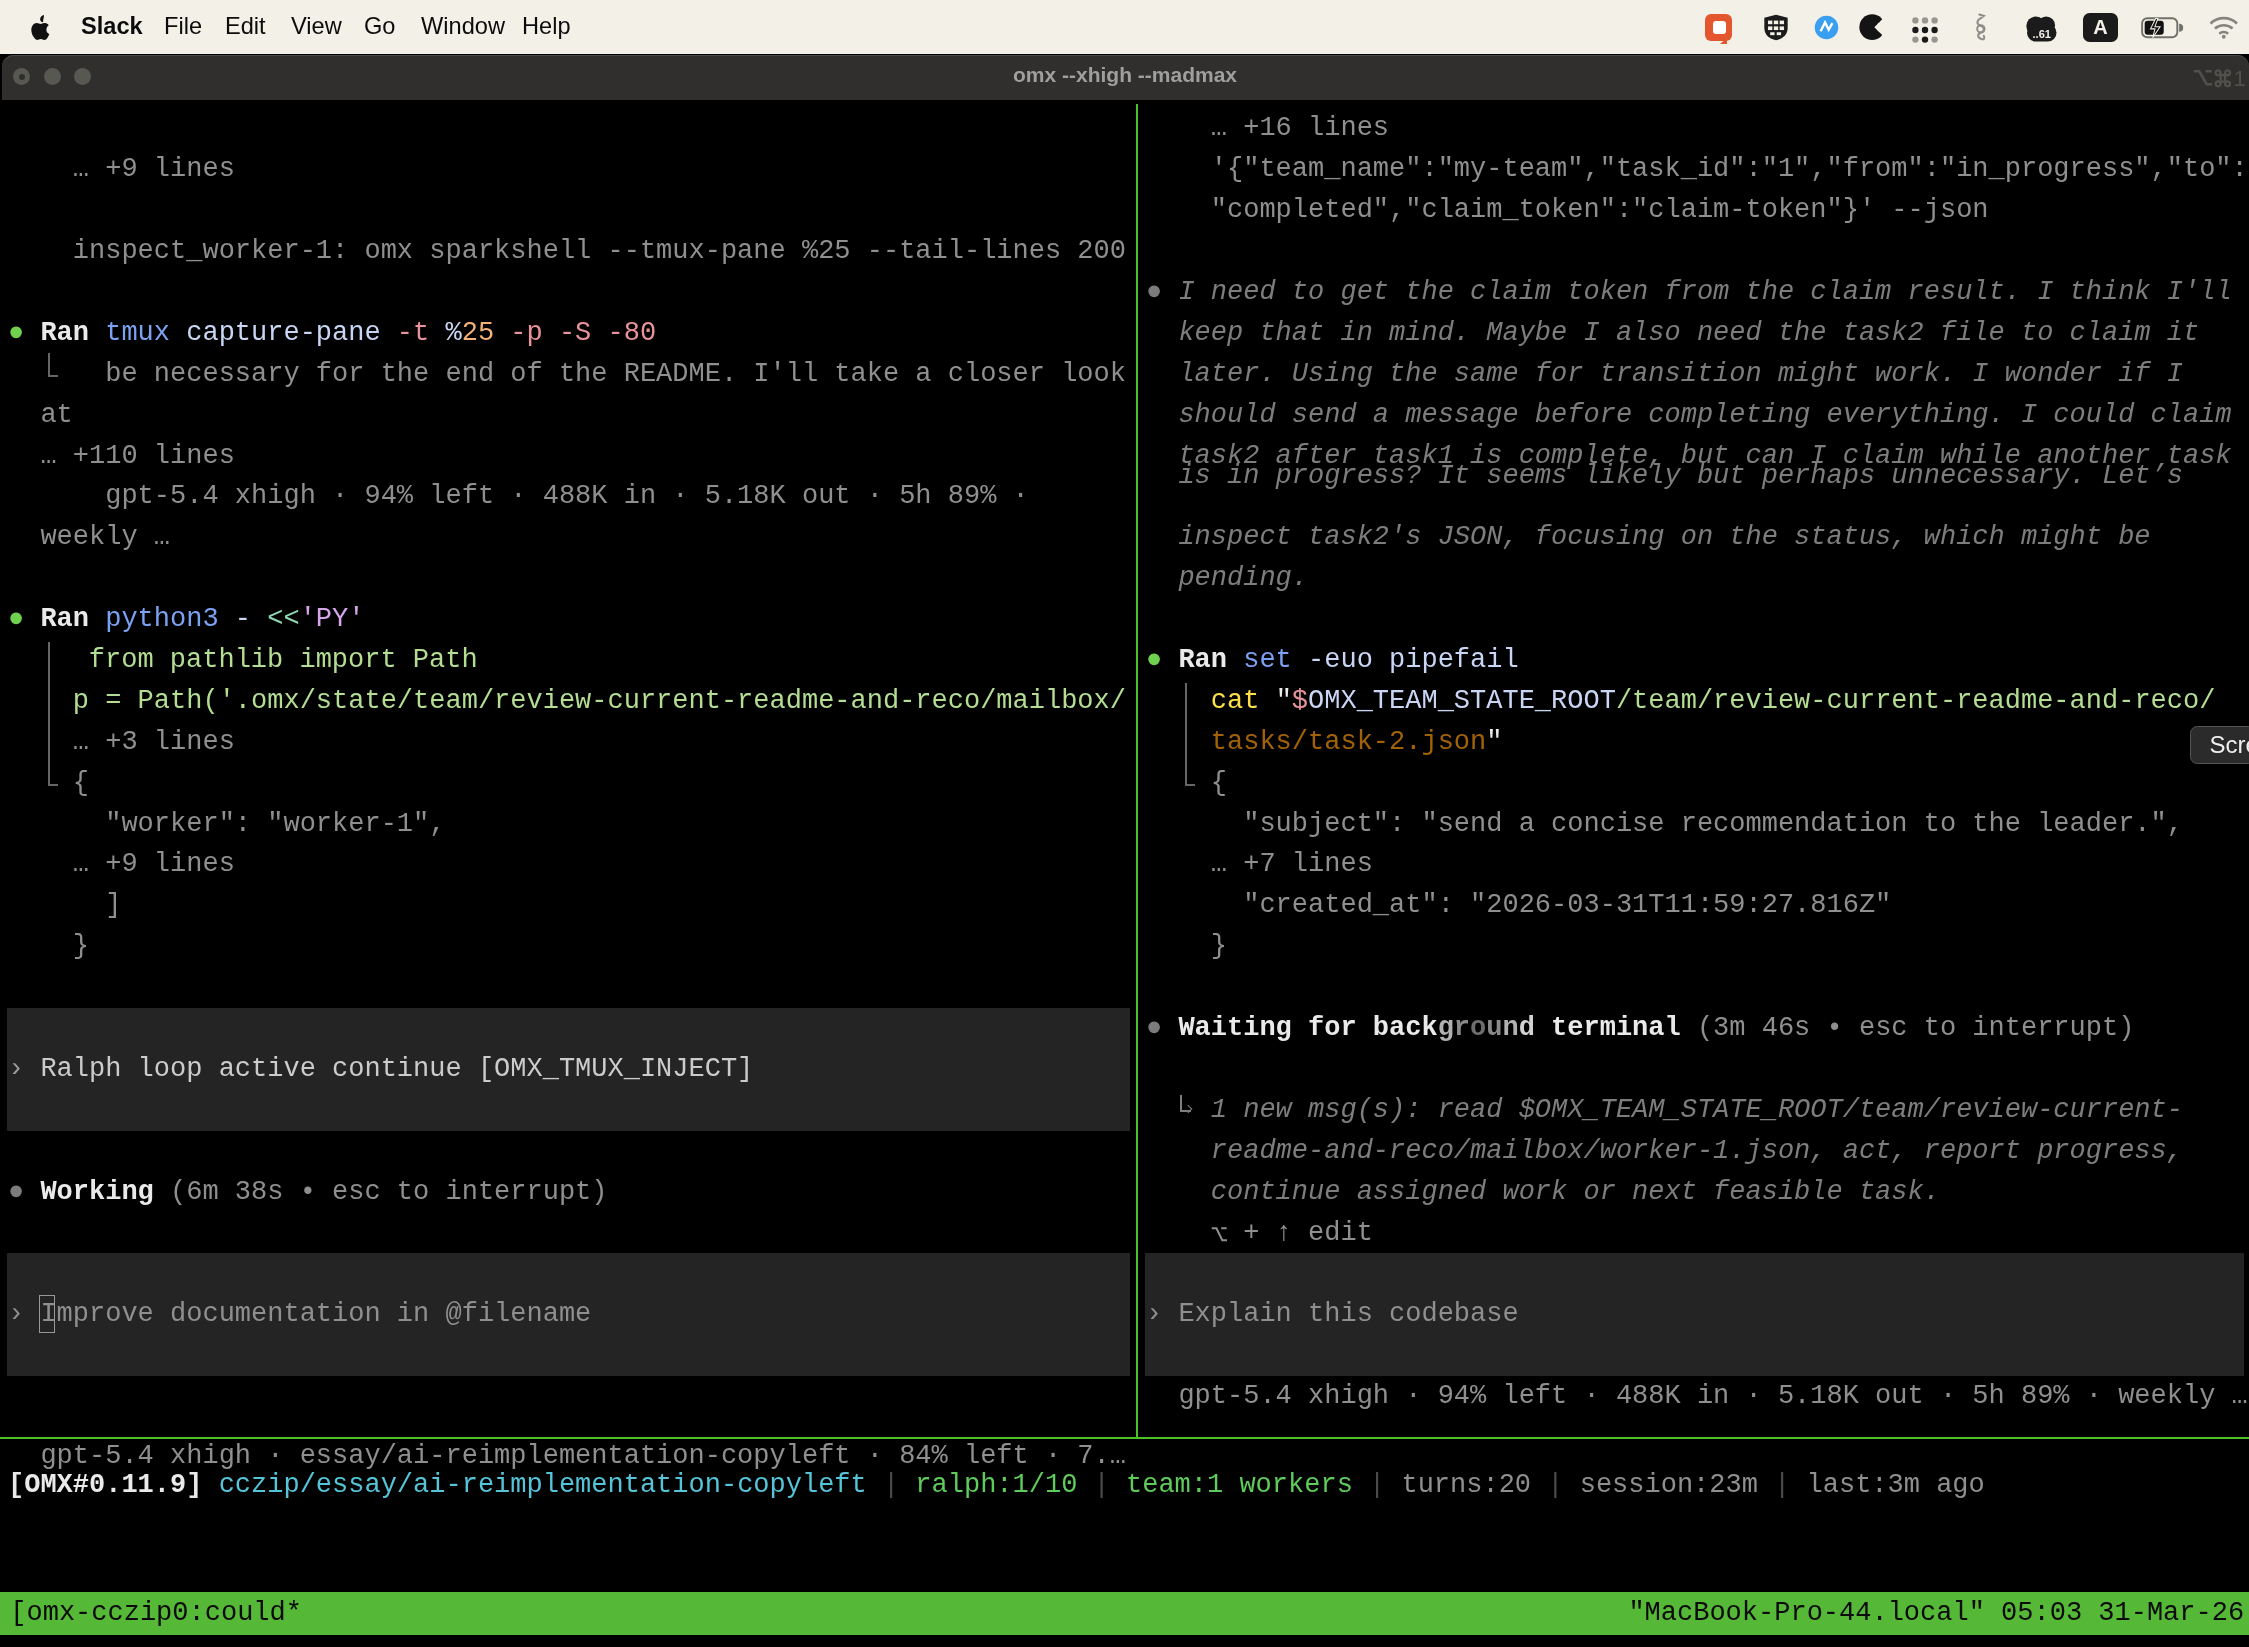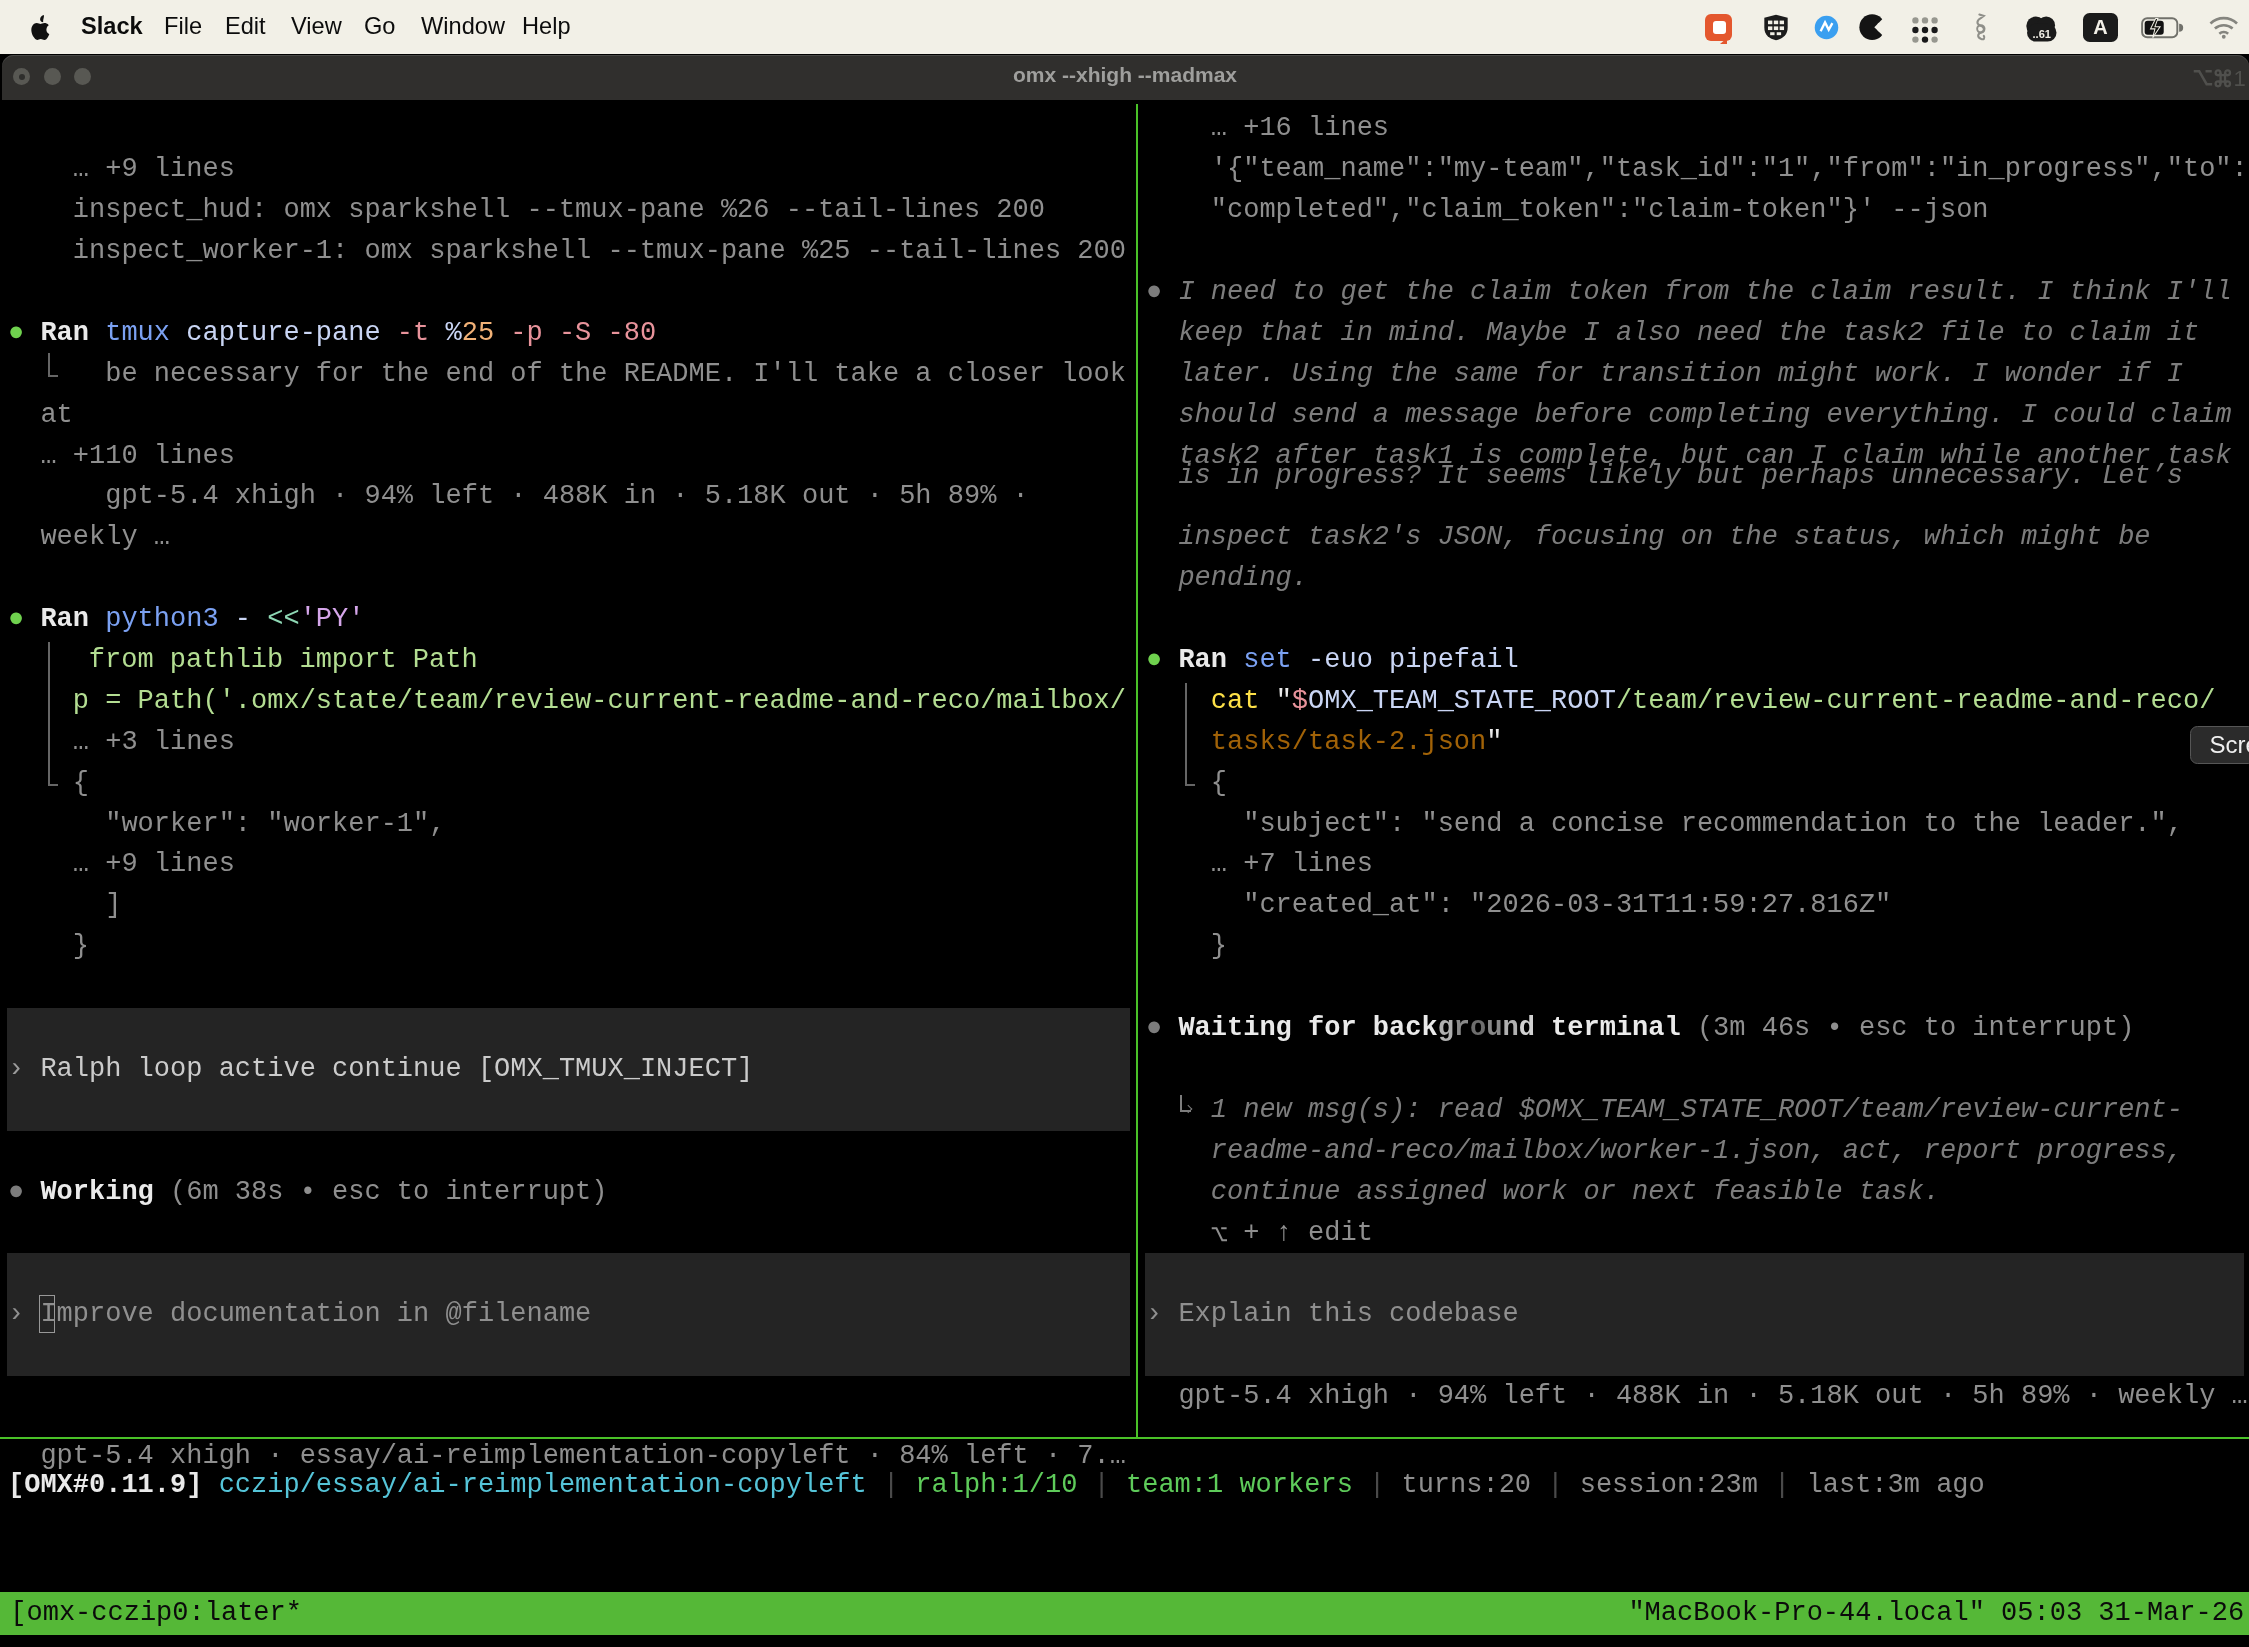--- a/index.html
+++ b/index.html
@@ -24,21 +24,20 @@
     <div style="position:absolute;left:1185px;top:683px;width:1.6px;height:102px;background:#666666"></div>
     <div style="position:absolute;left:1185px;top:784px;width:9.6px;height:1.6px;background:#666666"></div>
     <div style="position:absolute;left:1180px;top:1095px;width:1.8px;height:16px;background:#7d7d7d"></div>
     <div style="position:absolute;left:1180px;top:1110px;width:11px;height:1.8px;background:#7d7d7d"></div>
     <div style="position:absolute;left:1185px;top:1106px;width:6.3px;height:6.3px;border-right:1.8px solid #7d7d7d;border-top:1.8px solid #7d7d7d;transform:rotate(45deg)"></div>
     <svg style="position:absolute;left:1211px;top:1226px" width="16" height="16" viewBox="0 0 22 22">
 <path d="M1 3 h6.5 l8 16.5 h6.5 M14 3 h7.5" stroke="#8f8f8f" stroke-width="2.8" fill="none"></path>
     </svg>
 <div style="position:absolute;left:39px;top:1295px;width:15.5px;height:38px;border:1.8px solid #989898"></div>
 <div class="r" style="left:8px;top:149px;"><span style="color:#8f8f8f">    … +9 lines</span></div>
-<div class="r" style="left:8px;top:190px;"><span style="color:#8f8f8f">    inspect_hud: omx sparkshell --tmux-pane %26 --tail-lines 200</span></div>
 <div class="r" style="left:8px;top:231px;"><span style="color:#8f8f8f">    inspect_worker-1: omx sparkshell --tmux-pane %25 --tail-lines 200</span></div>
 <div class="r" style="left:8px;top:313px;"><span style="color:#6fd14e">●</span><span style="color:#eaeaea; font-weight:bold"> Ran </span><span style="color:#7ba1f2">tmux</span><span style="color:#c9d5f4"> capture-pane</span><span style="color:#e8939b"> -t</span><span style="color:#c9d5f4"> %</span><span style="color:#f1b177">25</span><span style="color:#e8939b"> -p -S -80</span></div>
 <div class="r" style="left:8px;top:354px;"><span style="color:#8f8f8f">      be necessary for the end of the README. I'll take a closer look</span></div>
 <div class="r" style="left:8px;top:395px;"><span style="color:#8f8f8f">  at</span></div>
 <div class="r" style="left:8px;top:436px;"><span style="color:#8f8f8f">  … +110 lines</span></div>
 <div class="r" style="left:8px;top:476px;"><span style="color:#8f8f8f">      gpt-5.4 xhigh · 94% left · 488K in · 5.18K out · 5h 89% ·</span></div>
 <div class="r" style="left:8px;top:517px;"><span style="color:#8f8f8f">  weekly …</span></div>
 <div class="r" style="left:8px;top:599px;"><span style="color:#6fd14e">●</span><span style="color:#eaeaea; font-weight:bold"> Ran </span><span style="color:#7ba1f2">python3</span><span style="color:#c9d5f4"> -</span><span style="color:#8ed8b4"> &lt;&lt;</span><span style="color:#d5a6ea">'PY'</span></div>
 <div class="r" style="left:24px;top:640px;"><span style="color:#b3dd92">    from pathlib import Path</span></div>
 <div class="r" style="left:8px;top:681px;"><span style="color:#b3dd92">    p = Path('.omx/state/team/review-current-readme-and-reco/mailbox/</span></div>
@@ -75,21 +74,21 @@
 <div class="r" style="left:1146px;top:1090px;"><span style="color:#7d7d7d; font-style:italic">    1 new msg(s): read $OMX_TEAM_STATE_ROOT/team/review-current-</span></div>
 <div class="r" style="left:1146px;top:1131px;"><span style="color:#7d7d7d; font-style:italic">    readme-and-reco/mailbox/worker-1.json, act, report progress,</span></div>
 <div class="r" style="left:1146px;top:1172px;"><span style="color:#7d7d7d; font-style:italic">    continue assigned work or next feasible task.</span></div>
 <div class="r" style="left:1146px;top:1213px;"><span style="color:#8f8f8f">      + ↑ edit</span></div>
 <div class="r" style="left:1146px;top:1294px;"><span style="color:#8f8f8f">› Explain this codebase</span></div>
 <div class="r" style="left:1146px;top:1376px;"><span style="color:#8f8f8f">  gpt-5.4 xhigh · 94% left · 488K in · 5.18K out · 5h 89% · weekly …</span></div>
 <div class="r" style="left:8px;top:1465px;"><span style="color:#eaeaea; font-weight:bold">[OMX#0.11.9] </span><span style="color:#55c4d8">cczip/essay/ai-reimplementation-copyleft</span><span style="color:#4a4a4a"> | </span><span style="color:#5ecb5a">ralph:1/10</span><span style="color:#4a4a4a"> | </span><span style="color:#5ecb5a">team:1 workers</span><span style="color:#4a4a4a"> | </span><span style="color:#8f8f8f">turns:20</span><span style="color:#4a4a4a"> | </span><span style="color:#8f8f8f">session:23m</span><span style="color:#4a4a4a"> | </span><span style="color:#8f8f8f">last:3m ago</span></div>
 <div style="position:absolute;left:1136px;top:104px;width:1.9px;height:1334px;background:#4ac228"></div>
 <div style="position:absolute;left:0;top:1437px;width:2250px;height:1.9px;background:#4ac228"></div>
 <div style="position:absolute;left:0;top:1592px;width:2250px;height:43px;background:#55b837">
-  <div class="r" style="left:10.3px;top:1.1px;color:#0b0b0b">[omx-cczip0:later*</div>
+  <div class="r" style="left:10.3px;top:1.1px;color:#0b0b0b">[omx-cczip0:could*</div>
   <div class="r" style="right:5.9px;top:1.1px;color:#0b0b0b">"MacBook-Pro-44.local" 05:03 31-Mar-26</div>
 </div>
 <div style="position:absolute;left:2190px;top:726px;width:66px;height:38px;background:#2b2b2b;border:1.5px solid #565656;border-radius:7.4px;color:#efefef;font-family:'Liberation Sans',sans-serif;font-size:24px;line-height:35px;padding-left:18.5px">Scre</div>
 </div>
 <div id="tbar">
  <div class="tl" style="left:11.8px"></div>
  <div class="tl" style="left:42px"></div>
  <div class="tl" style="left:72px"></div>
  <div style="position:absolute;left:17px;top:18.5px;width:6.6px;height:6.6px;border-radius:50%;background:#2e2e2c"></div>
 </div>

